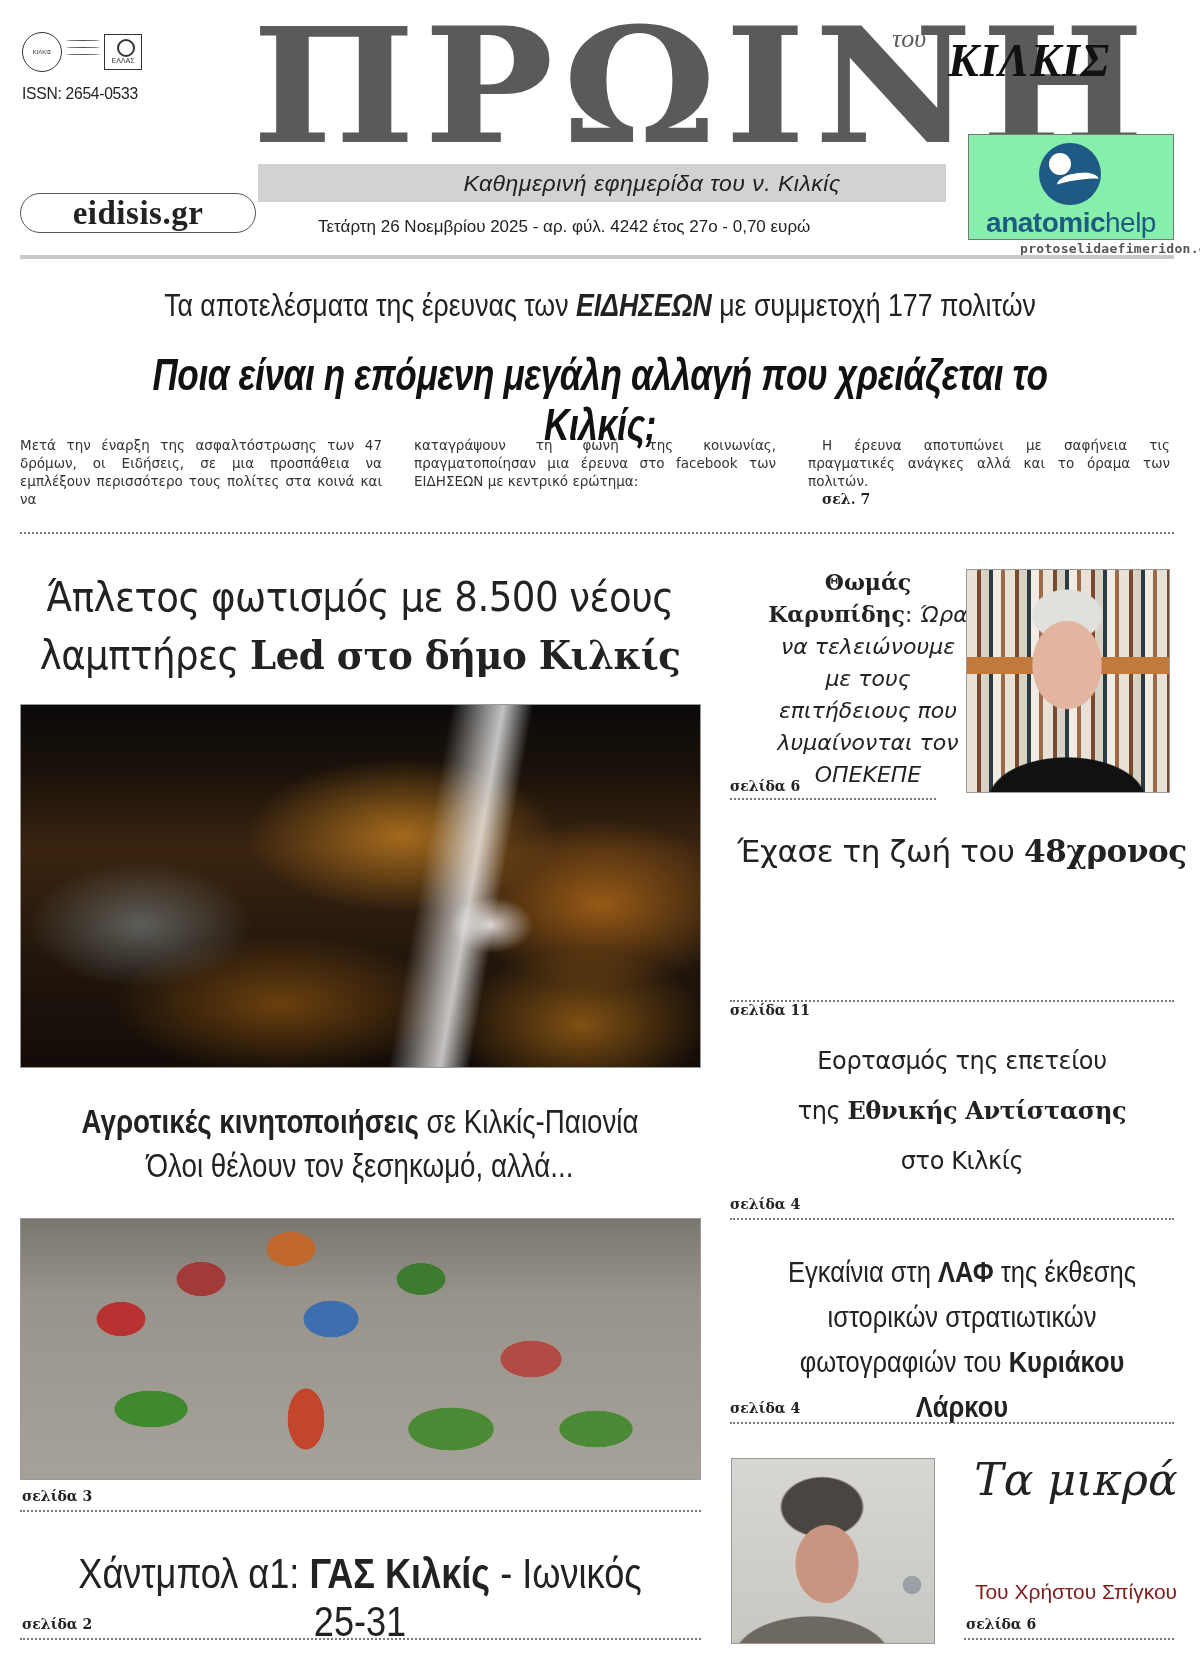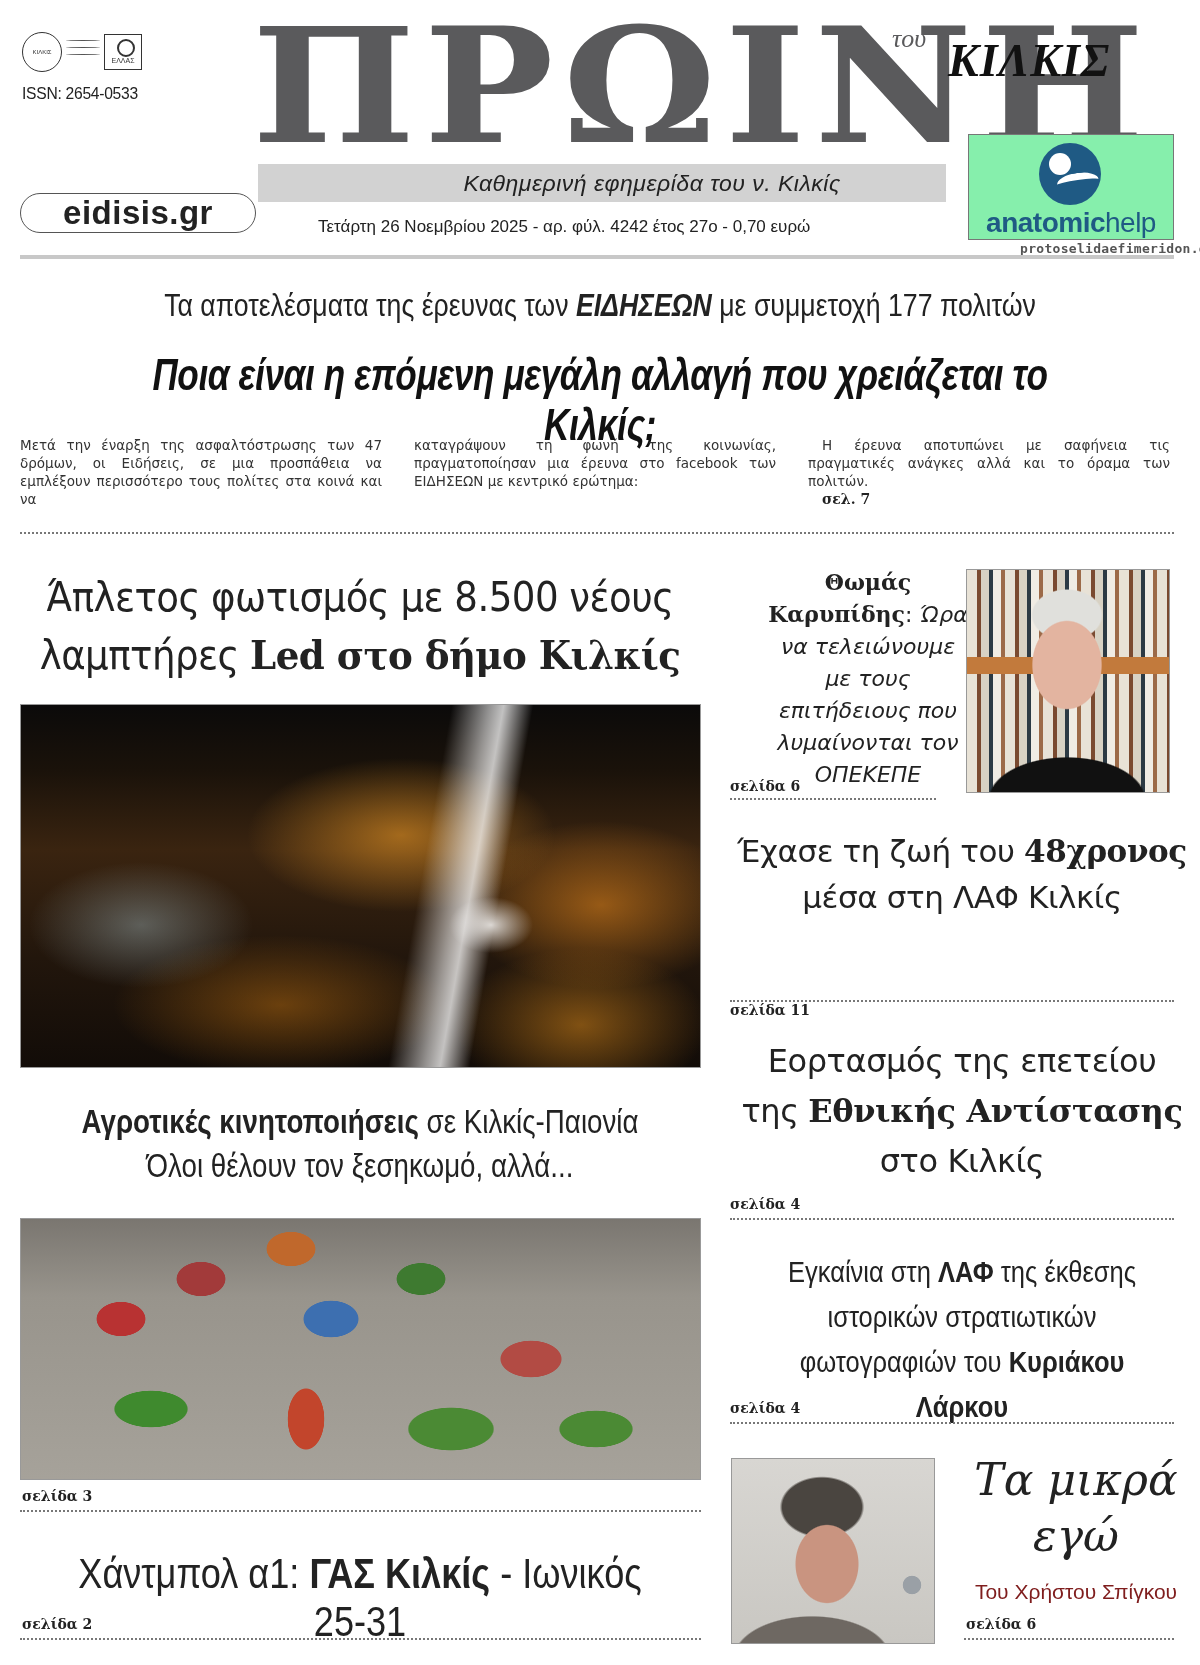--- a/index.html
+++ b/index.html
@@ -8,21 +8,21 @@
   .abs { position: absolute; }
 
   
   .stamp { left: 22px; top: 30px; width: 124px; height: 44px; }
   .stamp .round { position:absolute; left:0; top:2px; width:40px; height:40px; border:1.5px solid #333; border-radius:50%; font-size:6px; display:flex; align-items:center; justify-content:center; font-family:"Liberation Sans",sans-serif; color:#333; }
   .stamp .waves { position:absolute; left:44px; top:10px; width:34px; height:24px; }
   .stamp .waves i { display:block; height:2px; border-top:1.5px solid #555; border-radius:50%; margin-bottom:5px; }
   .stamp .box { position:absolute; left:82px; top:4px; width:38px; height:36px; border:1.5px solid #333; font-size:7px; text-align:center; font-family:"Liberation Sans",sans-serif; padding-top:22px; color:#333; }
   .stamp .box:before { content:""; position:absolute; left:12px; top:4px; width:14px; height:14px; border:2px solid #333; border-radius:50%; }
   .issn { left: 22px; top: 84px; font-family:"Liberation Sans",sans-serif; font-size:17px; color:#222; letter-spacing:-0.3px; transform:scaleX(0.92); transform-origin:left; }
-  .site-pill { left: 20px; top: 193px; width: 236px; height: 40px; border:1.5px solid #555; border-radius: 20px; text-align:center; font-family:Liberation Sans, sans-serif; font-weight:bold; font-size:33px; line-height:38px; color:#222; letter-spacing:0.5px; }
+  .site-pill { left: 20px; top: 193px; width: 236px; height: 40px; border:1.5px solid #555; border-radius: 20px; text-align:center; font-family:Liberation Serif, serif; font-weight:bold; font-size:33px; line-height:38px; color:#222; letter-spacing:0.5px; }
 
   .logo { left: 252px; top: 20px; height: 132px; font-family:"DejaVu Serif", serif; font-weight:bold; font-size:160px; line-height:132px; color:#5a5a5c; letter-spacing:8px; transform: scaleX(1.08) scaleY(1.0); transform-origin:left top; }
   .logo-tou { left: 892px; top: 24px; font-family:"Liberation Serif", serif; font-style:italic; font-size:26px; color:#5a5a5c; }
   .logo-city { left: 948px; top: 34px; font-family:"Liberation Serif", serif; font-style:italic; font-weight:bold; font-size:46px; color:#111; letter-spacing:1px; }
 
   .tagline-bar { left: 258px; top: 164px; width: 688px; height: 38px; background:#d2d2d2; }
   .tagline { left: 258px; top: 164px; width: 688px; height:38px; text-align:center; font-family:"Liberation Sans",sans-serif; font-style:italic; font-size:23px; line-height:38px; color:#222; letter-spacing:0.5px; padding-left:100px; }
   .dateline { left: 318px; top: 217px; font-family:"Liberation Sans",sans-serif; font-size:17px; color:#222; }
 
   .ad { left: 968px; top: 134px; width: 206px; height: 106px; border:1.5px solid #777; background:#86efac; }
@@ -93,21 +93,21 @@
       radial-gradient(ellipse 55px 70px at 100px 95px, #e3b4a0 62%, transparent 64%),
       radial-gradient(ellipse 62px 45px at 100px 45px, #e0e0dc 55%, transparent 58%),
       radial-gradient(ellipse 110px 60px at 100px 230px, #111 70%, transparent 72%),
       linear-gradient(180deg, transparent 0%, transparent 39%, #c27a3c 39%, #c27a3c 47%, transparent 47%),
       repeating-linear-gradient(90deg, #e8e2d6 0 10px, #7a4a30 10px 14px, #d8d2c4 14px 22px, #2c3a44 22px 26px, #f0ece4 26px 34px, #9c6a48 34px 38px);
   }
 
   .h-soldier { left: 724px; top: 828px; width: 476px; text-align:center; font-family:"DejaVu Sans",sans-serif; font-size:31px; line-height:46px; color:#222; letter-spacing:-0.4px; }
   .h-soldier b { font-family:"DejaVu Serif",serif; font-weight:bold; }
 
-  .h-resist { left: 724px; top: 1036px; width: 476px; text-align:center; font-family:"DejaVu Sans",sans-serif; font-size:32px; line-height:50px; color:#222; letter-spacing:-0.4px; }
+  .h-resist { left: 724px; top: 1036px; width: 476px; text-align:center; font-family:"DejaVu Sans",sans-serif; font-size:24px; line-height:50px; color:#222; letter-spacing:-0.4px; }
   .h-resist b { font-family:"DejaVu Serif",serif; font-weight:bold; }
 
   .h-expo { left: 724px; top: 1250px; width: 476px; text-align:center; font-family:"Liberation Sans",sans-serif; font-size:29px; line-height:45px; color:#222; transform:scaleX(0.88); transform-origin:center; }
   .h-expo b { font-weight:bold; }
 
   .photo-spigkos { left: 731px; top: 1458px; width: 204px; height: 186px;
     background:
       radial-gradient(circle 16px at 180px 126px, #9aa0a6 55%, transparent 60%),
       radial-gradient(ellipse 50px 62px at 95px 105px, #c99480 62%, transparent 64%),
       radial-gradient(ellipse 66px 48px at 90px 48px, #4a4540 60%, transparent 64%),
@@ -185,21 +185,20 @@
   <div class="name">Θωμάς</div>
   <div><span class="name">Καρυπίδης</span><span>: </span><span class="quote">Ώρα</span></div>
   <div class="quote" style="padding:0 6px;">να τελειώνουμε με τους επιτήδειους που λυμαίνονται τον ΟΠΕΚΕΠΕ</div>
 </div>
 <div class="abs photo photo-karyp"></div>
 <div class="abs pagelbl" style="left:730px; top:778px;">σελίδα 6</div>
 <div class="abs dotrule" style="left:730px; top:798px; width:206px;"></div>
 
 <div class="abs h-soldier">
   <div><span>Έχασε τη ζωή του </span><b>48χρονος</b></div>
-  <div>μέσα στη ΛΑΦ Κιλκίς</div>
 </div>
 <div class="abs pagelbl" style="left:730px; top:1002px;">σελίδα 11</div>
 <div class="abs dotrule" style="left:730px; top:1000px; width:444px;"></div>
 
 <div class="abs h-resist">
   <div>Εορτασμός της επετείου</div>
   <div><span>της </span><b>Εθνικής Αντίστασης</b></div>
   <div>στο Κιλκίς</div>
 </div>
 <div class="abs pagelbl" style="left:730px; top:1196px;">σελίδα 4</div>
@@ -209,17 +208,16 @@
   <div><span>Εγκαίνια στη </span><b>ΛΑΦ</b><span> της  έκθεσης</span></div>
   <div>ιστορικών στρατιωτικών</div>
   <div><span>φωτογραφιών του </span><b>Κυριάκου Λάρκου</b></div>
 </div>
 <div class="abs pagelbl" style="left:730px; top:1400px;">σελίδα 4</div>
 <div class="abs dotrule" style="left:730px; top:1422px; width:444px;"></div>
 
 <div class="abs photo photo-spigkos"></div>
 <div class="abs col-title">
   <div>Τα μικρά</div>
-  <div>εγώ</div>
 </div>
 <div class="abs col-author">Του Χρήστου Σπίγκου</div>
 <div class="abs pagelbl" style="left:966px; top:1616px;">σελίδα 6</div>
 <div class="abs dotrule" style="left:964px; top:1638px; width:210px;"></div>
 
 </body></html>

